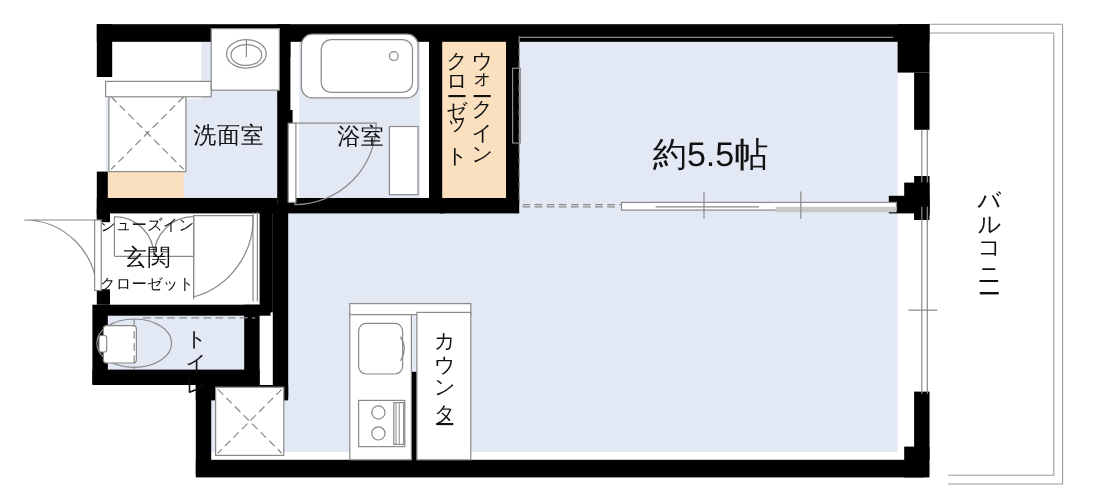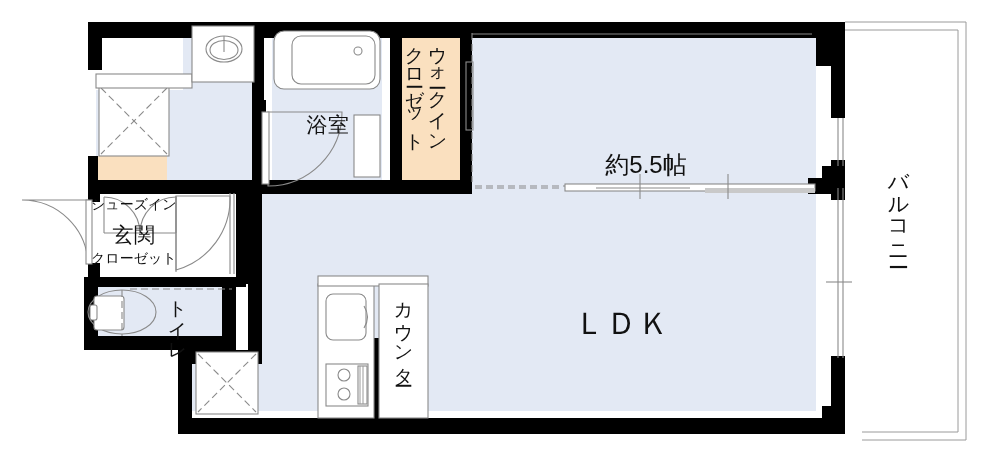--- a/index.html
+++ b/index.html
@@ -39,23 +39,22 @@
     white-space: nowrap;
     line-height: 1.02;
   }
   .lbl-room {
     font-size: 31px;
     letter-spacing: 1px;
     font-weight: 400;
   }
   .lbl-room .sz {
     display: block;
-    font-size: 24px;
-    letter-spacing: 0px;
-    margin-top: 28px;
+    font-size: 31px;
+    letter-spacing: 0px;
   }
   .lbl-small {
     font-size: 21px;
     letter-spacing: 0.5px;
   }
   .lbl-tiny {
     font-size: 14px;
     letter-spacing: 0px;
     line-height: 1.28;
   }
@@ -249,23 +248,23 @@
 
     <line class="lnd" x1="475" y1="188" x2="560" y2="188"></line>
 
   </svg>
 
   <div class="lbl lbl-room" style="left:556px; top:55px; width:180px;">
     <span class="sz">約5.5帖</span>
   </div>
 
   <div class="lbl lbl-room" style="left:498px; top:272px; width:210px;">
-    <span>ＬＤＫ</span>
   </div>
 
+  <div class="lbl lbl-small" style="left:160px; top:112px; width:96px;">洗面室</div>
 
   <div class="lbl lbl-small" style="left:294px; top:113px; width:68px;">浴室</div>
 
   <div class="lbl lbl-small" style="left:99px; top:225px; width:70px;font-family:Liberation Mono, monospace;">玄関</div>
 
   <div class="lbl lbl-vsmall vert" style="left:168px; top:287px;">トイレ</div>
 
   <div class="lbl lbl-wic vert" style="left:428px; top:34px;">ウォークイン</div>
   <div class="lbl lbl-wic vert" style="left:405px; top:34px;">クローゼット</div>
 

